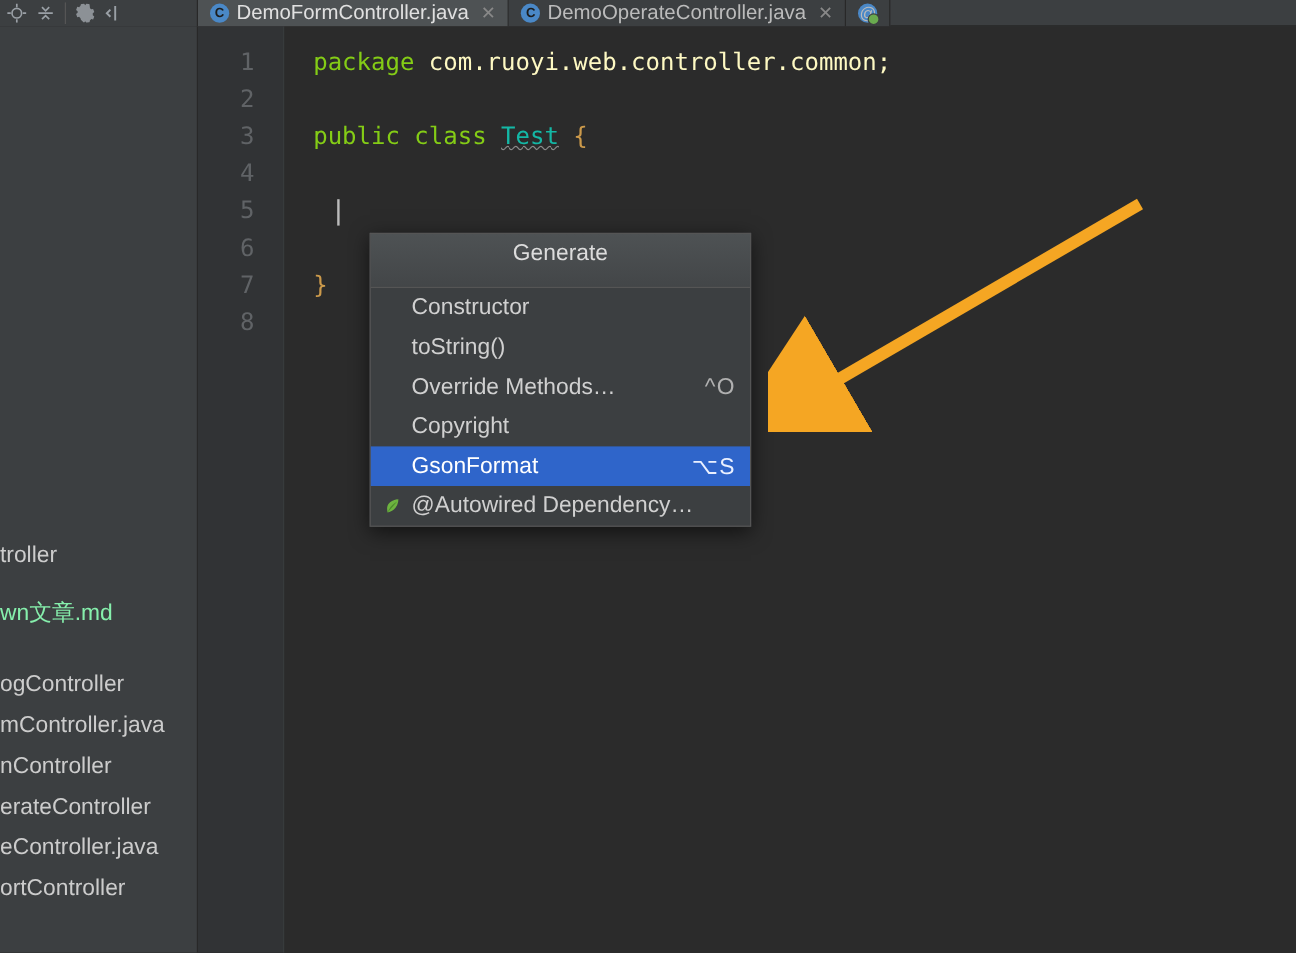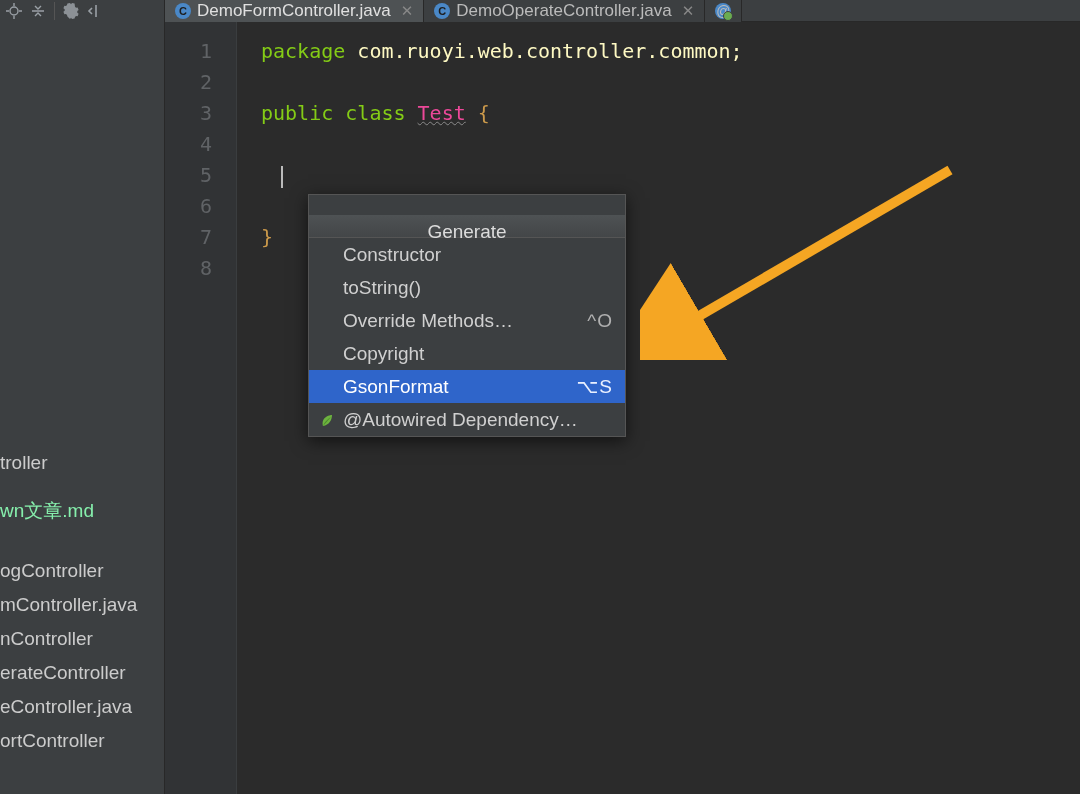--- a/index.html
+++ b/index.html
@@ -92,44 +92,43 @@
   .editor {
     position: absolute; left: 237px; top: 22px; right: 0; bottom: 0;
     background: #2b2b2b;
     padding-top: 14px;
     font-size: 20px;
     line-height: 31px;
   }
   .line { white-space: pre; padding-left: 24px; }
   .kw { color: #84cc16; }
   .pkg { color: #fef9c3; }
-  .cls { color: #ec4899; text-decoration: underline wavy #8a8a8a; text-decoration-thickness:1px; }
+  .cls { color: #14b8a6; text-decoration: underline wavy #8a8a8a; text-decoration-thickness:1px; }
   .brace { color: #cc9a4b; }
 
   .caret {
     display: inline-block; width: 2px; height: 22px;
     background: #bbbbbb; vertical-align: middle; margin-left: 20px;
   }
 
   
   .popup {
     position: absolute; left: 308px; top: 194px;
     width: 318px;
     background: #3c3f41;
     border: 1px solid #555;
     box-shadow: 0 4px 16px rgba(0,0,0,0.6);
     font-family: -apple-system, "Helvetica Neue", Arial, sans-serif;
     font-size: 19px;
   }
   .popup-title {
-    height: 23px; line-height: 33px; text-align: center;
+    height: 45px; line-height: 33px; text-align: center;
     color: #dcdcdc;
     background: linear-gradient(#4e5254,#434648);
     border-bottom: 1px solid #555;
-    margin-top: 20px;
   }
   .popup-item {
     display: flex; align-items: center;
     height: 33px; padding: 0 12px 0 34px;
     color: #d0d0d0; position: relative;
   }
   .popup-item .shortcut { margin-left: auto; color: #b0b0b0; letter-spacing:1px; }
   .popup-item.selected { background: #2f65ca; color: #ffffff; }
   .popup-item.selected .shortcut { color: #eaf0ff; }
   .popup-item .leaf {

